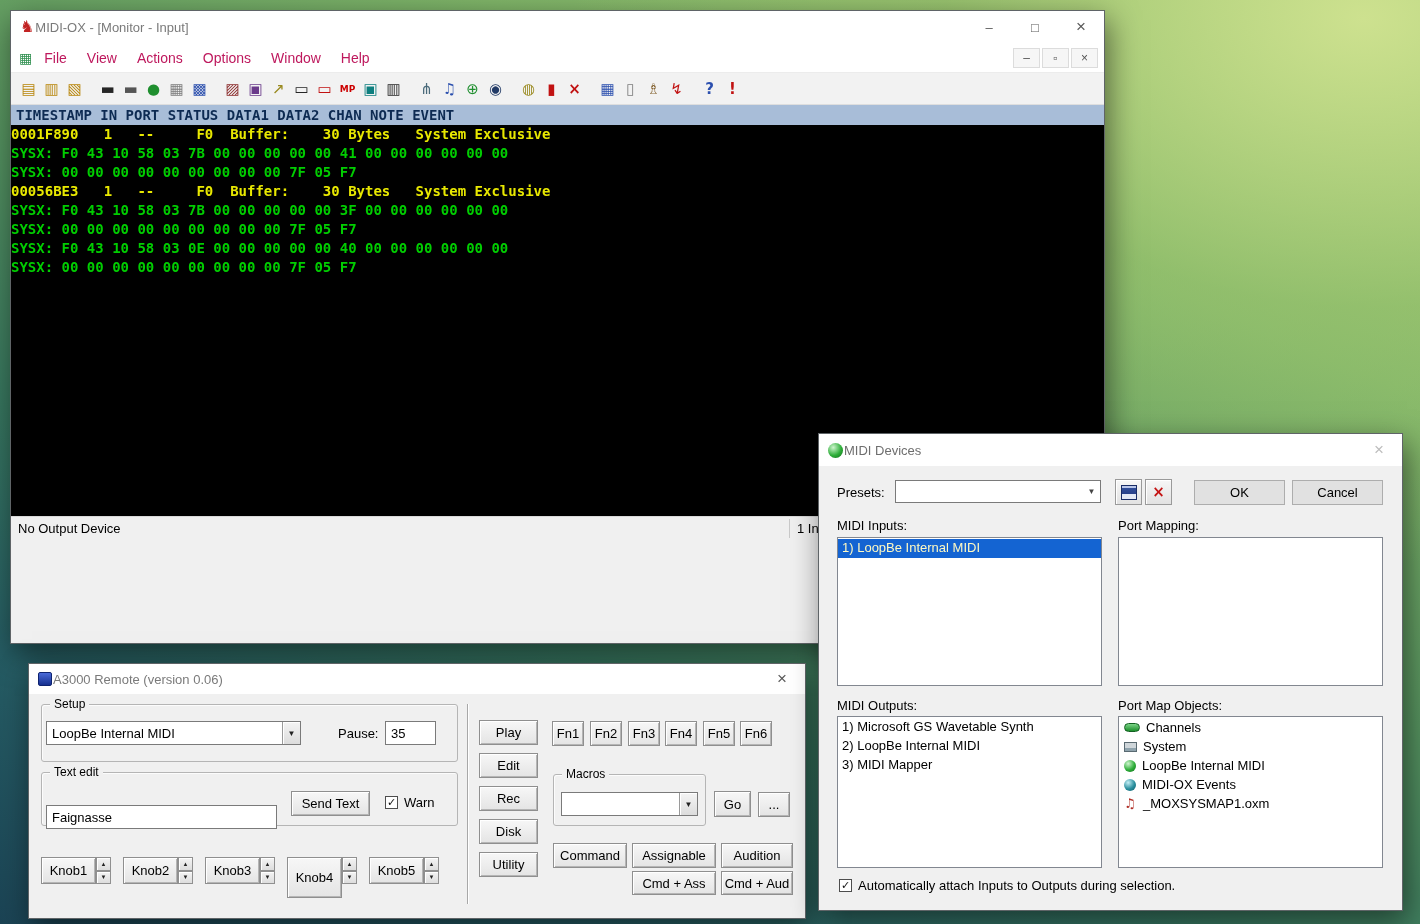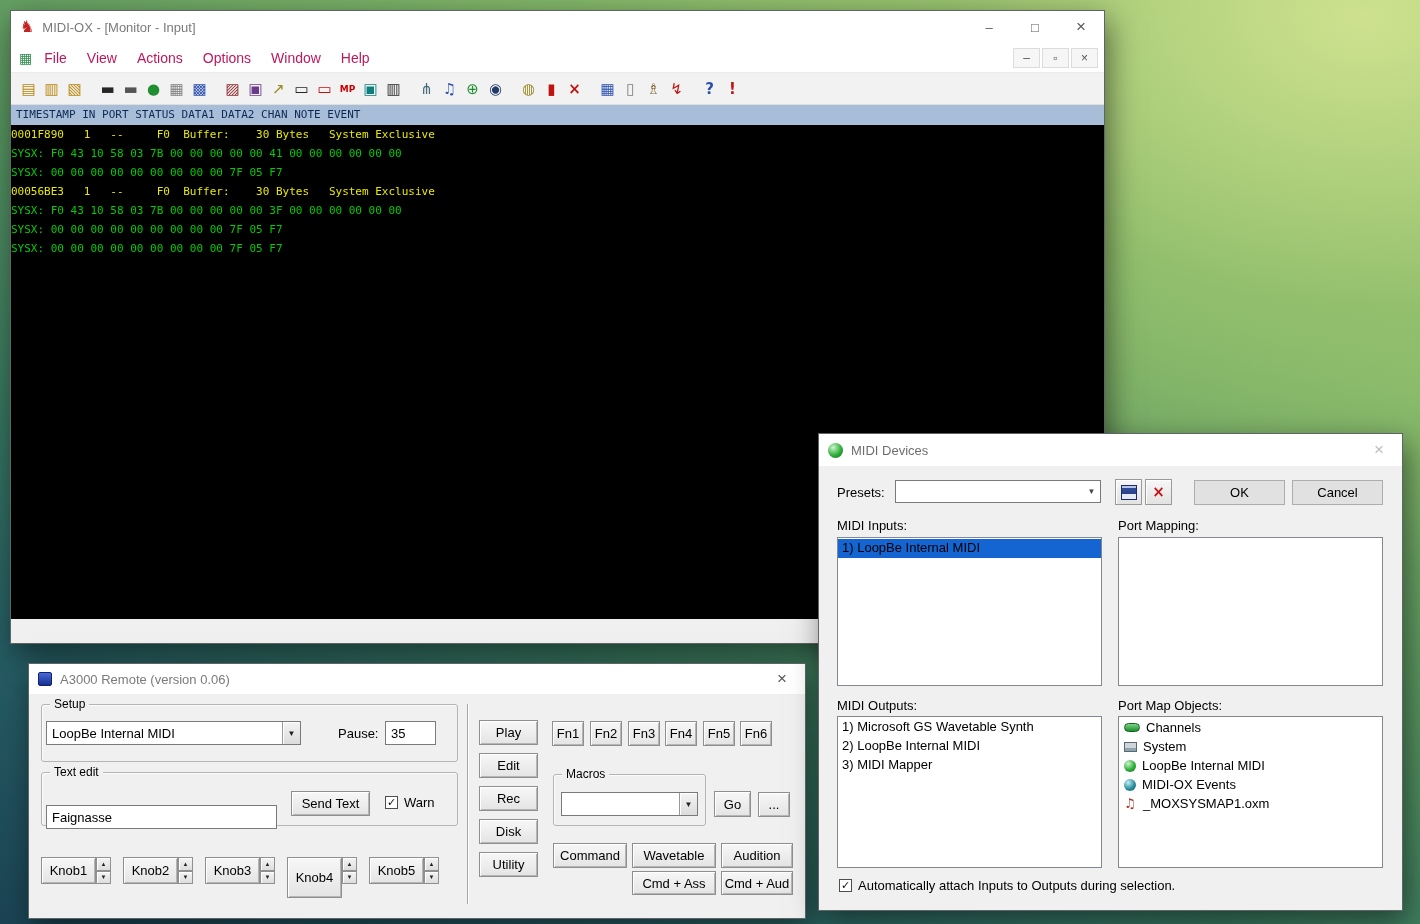--- a/index.html
+++ b/index.html
@@ -3,54 +3,54 @@
 <meta charset="utf-8">
 <style>
 *{margin:0;padding:0;box-sizing:border-box}
 html,body{width:1420px;height:924px;overflow:hidden;font-family:"Liberation Sans",sans-serif;font-size:13px;color:#000}
 .desktop{position:absolute;inset:0;
   background:
    radial-gradient(1100px 760px at 96% 2%, rgba(210,228,146,.9) 0%, rgba(158,198,111,.55) 38%, rgba(0,0,0,0) 72%),
    linear-gradient(203deg,#a4c974 0%,#7fb468 26%,#55925f 48%,#37765f 66%,#265d64 82%,#1b4354 100%);}
 .window{position:absolute;background:#f0f0f0;border:1px solid #5f6467;box-shadow:4px 10px 28px rgba(0,0,0,.5)}
 .titlebar{height:32px;background:#fff;display:flex;align-items:center;position:relative;padding-left:9px}
-.ttext{margin-left:8px;font-size:13px;color:#7a7a7a;white-space:nowrap}
+.ttext{margin-left:1px;font-size:13px;color:#7a7a7a;white-space:nowrap}
 .capbtns{position:absolute;right:0;top:0;height:100%;display:flex}
 .capbtn{width:46px;height:100%;display:flex;align-items:center;justify-content:center;color:#5a5a5a;font-size:13px}
 .capbtn.cx{font-size:17px}
 .capbtn.pale{color:#bdbdbd}
 
 .menubar{height:30px;background:#fff;display:flex;align-items:center;border-bottom:1px solid #ececec;position:relative;padding-left:8px}
 .menu-item{padding:0 10px;font-size:14px;color:#be185d}
 .mdi-icon{font-size:14px;color:#2e8f4e;margin-right:2px}
 .mdi-ctrls{position:absolute;right:6px;top:0;height:100%;display:flex;align-items:center}
 .mdi-btn{width:27px;height:20px;display:flex;align-items:center;justify-content:center;color:#555;font-size:12px;border:1px solid #dcdcdc;margin-left:2px;background:#f6f6f6}
 .toolbar{height:32px;background:#f2f2f2;border-bottom:1px solid #dedede;display:flex;align-items:center;padding-left:6px}
 .tbi{width:23px;height:23px;display:flex;align-items:center;justify-content:center;font-size:15px;font-family:"DejaVu Sans",sans-serif}
 .gap{margin-left:10px}
 .g-gold{color:#b8860b}.g-dark{color:#262626}.g-mid{color:#555}.g-green{color:#1f8f2f}
 .g-gray{color:#7d7d7d}.g-blue{color:#2b4fae}.g-maroon{color:#8a2a2a}.g-purple{color:#6a3a8a}
 .g-olive{color:#9a8a20}.g-red{color:#c11212}.g-teal{color:#0e7f7f}.g-slate{color:#4a6a7a}
 .g-navy{color:#223a66}.g-brown{color:#8a6a3a}
 .g-bold{font-weight:bold}
 .g-mp{font-size:9px;font-weight:bold;color:#c00;letter-spacing:0}
-.monitor{height:514px;background:#000;font-family:"DejaVu Sans Mono",monospace;font-size:11px;font-weight:normal;overflow:hidden}
+.monitor{height:411px;background:#000;font-family:"DejaVu Sans Mono",monospace;font-size:14px;font-weight:bold;overflow:hidden}
 .mon-header{height:20px;line-height:20px;background:#a8bdd8;color:#0d2a52;padding-left:5px;white-space:pre}
 .mon-line{height:19px;line-height:19px;white-space:pre}
 .line-event{color:#e8e800}
 .line-sysx{color:#00cd00}
 .statusbar{height:24px;background:#f0f0f0;border-top:1px solid #d9d9d9;position:relative;display:flex;align-items:center}
 .sb-left{padding-left:7px;font-size:13px}
 .sb-right{position:absolute;left:778px;top:2px;bottom:2px;border-left:1px solid #c9c9c9;padding-left:7px;display:flex;align-items:center;font-size:13px}
 
 .btn{position:absolute;display:flex;align-items:center;justify-content:center;font-size:13px;background:linear-gradient(#f7f7f7,#e4e4e4);border:1px solid #8f8f8f;box-shadow:inset 1px 1px 0 #fff,inset -1px -1px 0 #b5b5b5;font-family:Liberation Sans, sans-serif}
 .btn-flat{background:#e1e1e1;border:1px solid #adadad;box-shadow:none}
 .listbox{position:absolute;background:#fff;border:1px solid #828790;overflow:hidden;padding-top:1px}
 .li{height:19px;line-height:18px;padding-left:4px;font-size:13px;white-space:nowrap}
-.li.selected{background:#1464d2;color:#000000}
+.li.selected{background:#1464d2;color:#fef9c3}
 .li.obj{display:flex;align-items:center;gap:6px;padding-left:5px}
 .combo{position:absolute;background:#fff;border:1px solid #7a7a7a;display:flex;align-items:stretch}
 .ctext{flex:1;padding-left:5px;font-size:13px;white-space:nowrap;overflow:hidden;display:flex;align-items:center}
 .carrow{width:17px;display:flex;align-items:center;justify-content:center;font-size:8px;color:#444}
 .combo.classic .carrow{width:18px;background:linear-gradient(#f4f4f4,#dcdcdc);border-left:1px solid #9a9a9a;box-shadow:inset 1px 1px 0 #fff;color:#222}
 .tinput{position:absolute;border:1px solid #7a7a7a;background:#fff;font-size:13px;padding:2px 5px;font-family:"Liberation Sans",sans-serif}
 .group{position:absolute;border:1px solid #b5b5b5;border-radius:3px;box-shadow:inset 1px 1px 0 rgba(255,255,255,.8)}
 .legend{position:absolute;top:-8px;left:8px;background:#f0f0f0;padding:0 4px;font-size:12px;line-height:14px}
 .checkbox{position:absolute;display:flex;align-items:center}
 .cbox{width:13px;height:13px;background:#fff;border:1px solid #4d4d4d;display:flex;align-items:center;justify-content:center;font-family:"DejaVu Sans",sans-serif;font-size:11px;font-weight:bold;color:#101010;line-height:1}
@@ -135,21 +135,26 @@
     <span class="tbi g-red g-bold">!</span>
   </div>
   <div class="monitor">
     <div class="mon-header">TIMESTAMP IN PORT STATUS DATA1 DATA2 CHAN NOTE EVENT</div>
     <div class="mon-line line-event">0001F890   1   --     F0  Buffer:    30 Bytes   System Exclusive</div>
     <div class="mon-line line-sysx">SYSX: F0 43 10 58 03 7B 00 00 00 00 00 41 00 00 00 00 00 00</div>
     <div class="mon-line line-sysx">SYSX: 00 00 00 00 00 00 00 00 00 7F 05 F7</div>
     <div class="mon-line line-event">00056BE3   1   --     F0  Buffer:    30 Bytes   System Exclusive</div>
     <div class="mon-line line-sysx">SYSX: F0 43 10 58 03 7B 00 00 00 00 00 3F 00 00 00 00 00 00</div>
     <div class="mon-line line-sysx">SYSX: 00 00 00 00 00 00 00 00 00 7F 05 F7</div>
+    <div class="mon-line line-sysx">SYSX: F0 43 10 58 03 0E 00 00 00 00 00 40 00 00 00 00 00 00</div>
     <div class="mon-line line-sysx">SYSX: 00 00 00 00 00 00 00 00 00 7F 05 F7</div>
+  </div>
+  <div class="statusbar">
+    <span class="sb-left">No Output Device</span>
+    <span class="sb-right">1 In</span>
   </div>
 </div>
 
 <div class="window" style="left:28px;top:663px;width:778px;height:256px;z-index:2">
   <div class="titlebar" style="height:30px">
     <span class="icon-a3000"></span>
     <span class="ttext">A3000 Remote (version 0.06)</span>
     <div class="capbtns">
       <div class="capbtn cx">×</div>
     </div>
@@ -220,21 +225,21 @@
     <span class="legend">Macros</span>
   </div>
   <div class="combo classic" style="left:532px;top:128px;width:137px;height:24px">
     <span class="ctext"></span>
     <span class="carrow">▼</span>
   </div>
   <div class="btn" style="left:685px;top:127px;width:37px;height:26px">Go</div>
   <div class="btn" style="left:729px;top:128px;width:32px;height:25px">...</div>
 
   <div class="btn" style="left:524px;top:179px;width:74px;height:25px">Command</div>
-  <div class="btn" style="left:603px;top:179px;width:84px;height:25px">Wavetable</div>
+  <div class="btn" style="left:603px;top:179px;width:84px;height:25px">Assignable</div>
   <div class="btn" style="left:692px;top:179px;width:72px;height:25px">Audition</div>
   <div class="btn" style="left:603px;top:207px;width:84px;height:24px">Cmd + Ass</div>
   <div class="btn" style="left:692px;top:207px;width:72px;height:24px">Cmd + Aud</div>
 </div>
 
 <div class="window" style="left:818px;top:433px;width:585px;height:478px;z-index:3">
   <div class="titlebar">
     <span class="icon-sphere sph-green"></span>
     <span class="ttext" style="color:#6e6e6e">MIDI Devices</span>
     <div class="capbtns">

